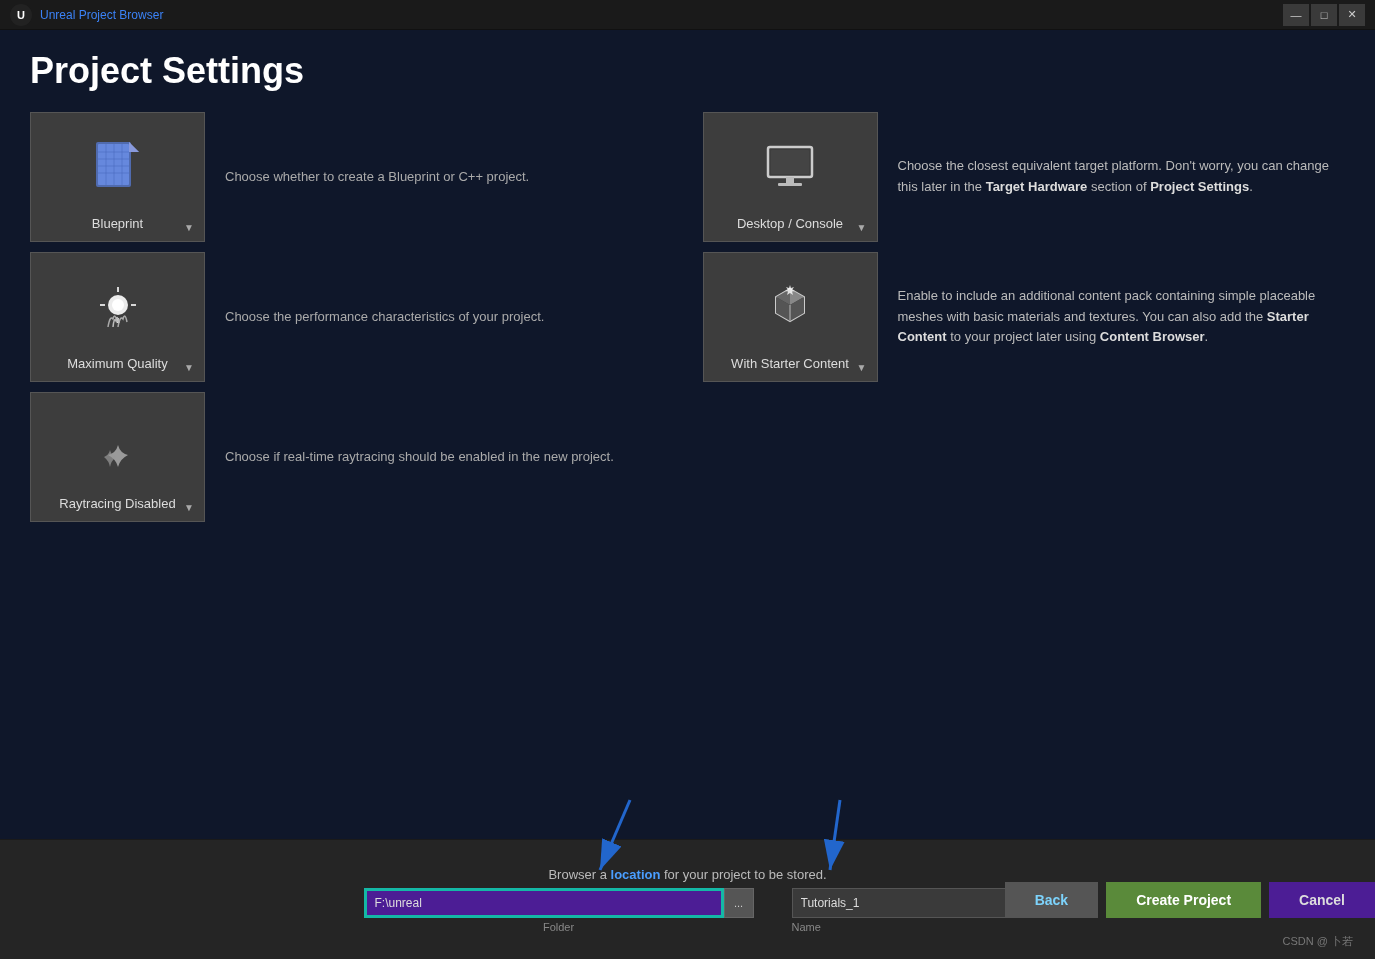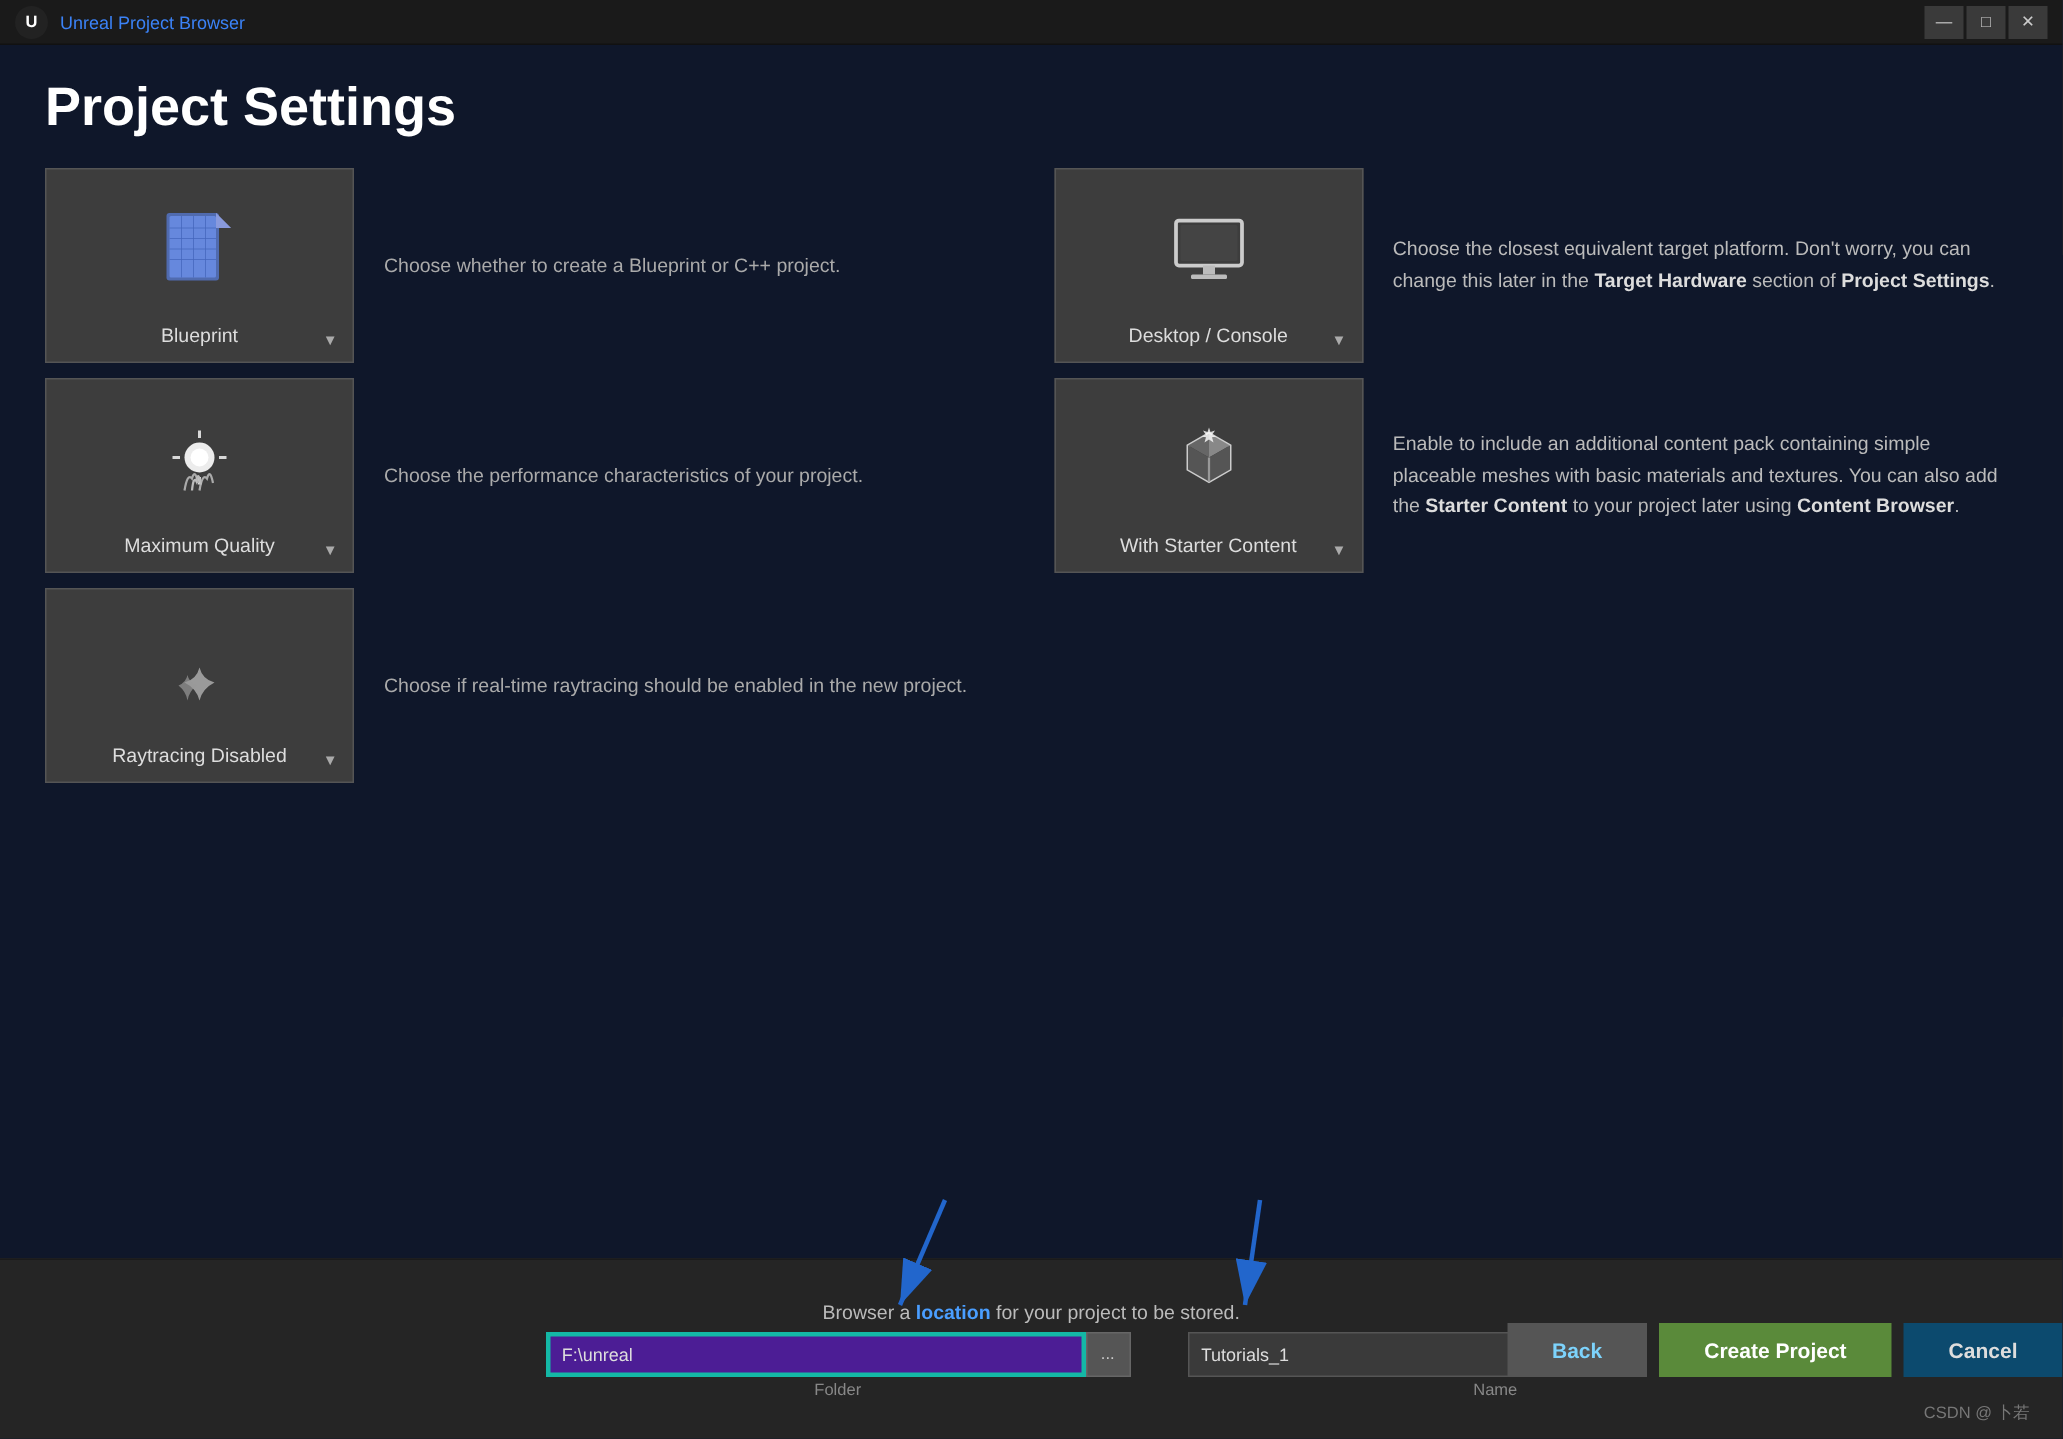--- a/index.html
+++ b/index.html
@@ -93,21 +93,21 @@
     }
 
     .setting-row {
       display: flex;
       align-items: center;
       gap: 20px;
       min-height: 100px;
     }
 
     .setting-tile {
-      width: 206px;
+      width: 175px;
       min-height: 130px;
       background: #3d3d3d;
       border: 1px solid #555;
       display: flex;
       flex-direction: column;
       align-items: center;
       justify-content: flex-end;
       padding: 10px;
       cursor: pointer;
       position: relative;
@@ -196,21 +196,21 @@
     }
 
     .path-folder-wrap {
       display: flex;
       flex-direction: column;
       align-items: center;
     }
     .path-name-wrap {
       display: flex;
       flex-direction: column;
-      align-items: flex-end;
+      align-items: flex-start;
       padding-left: 28px;
     }
 
     .path-input-folder {
       width: 360px;
       height: 30px;
       background: #4c1d95;
       border: 3px solid #14b8a6;
       color: #ddd;
       font-size: 12px;
@@ -268,21 +268,21 @@
       background: #5a8a3a;
       border: none;
       color: #fff;
       padding: 10px 30px;
       font-size: 14px;
       cursor: pointer;
       font-weight: bold;
     }
 
     .btn-cancel {
-      background: #0c4a6e;
+      background: #4c1d95;
       border: none;
       color: #ddd;
       padding: 10px 30px;
       font-size: 14px;
       cursor: pointer;
       font-weight: bold;
     }
 
     
     .arrows-overlay {

